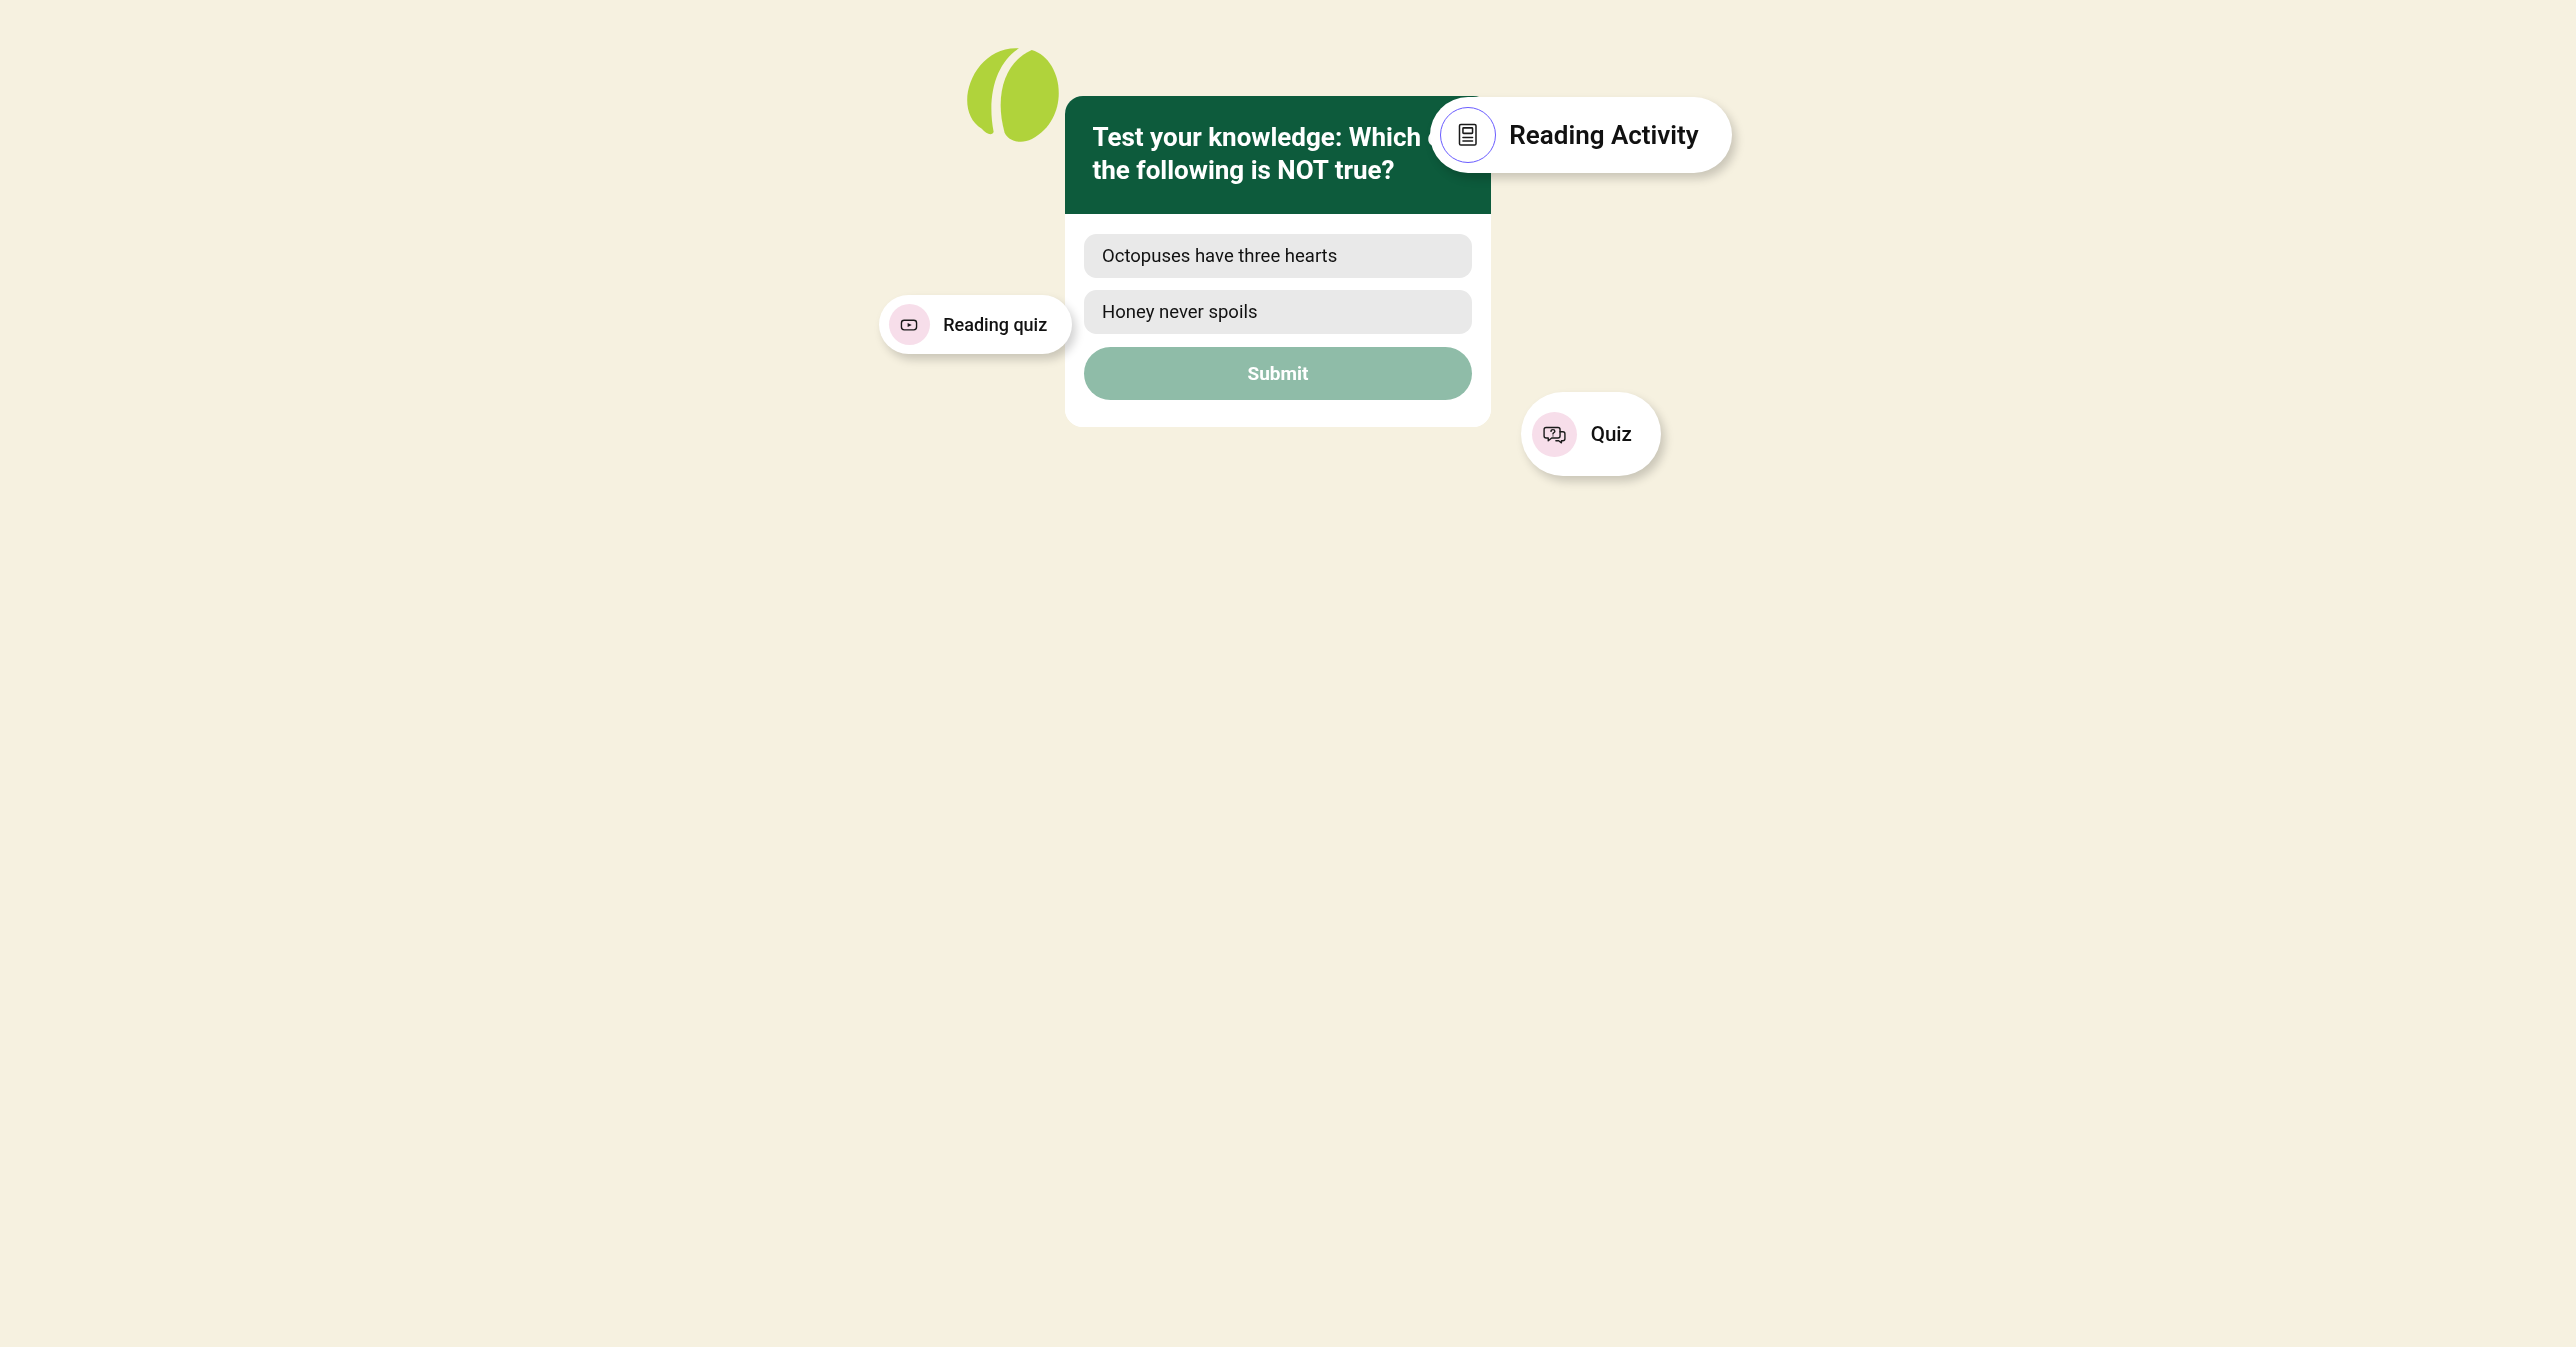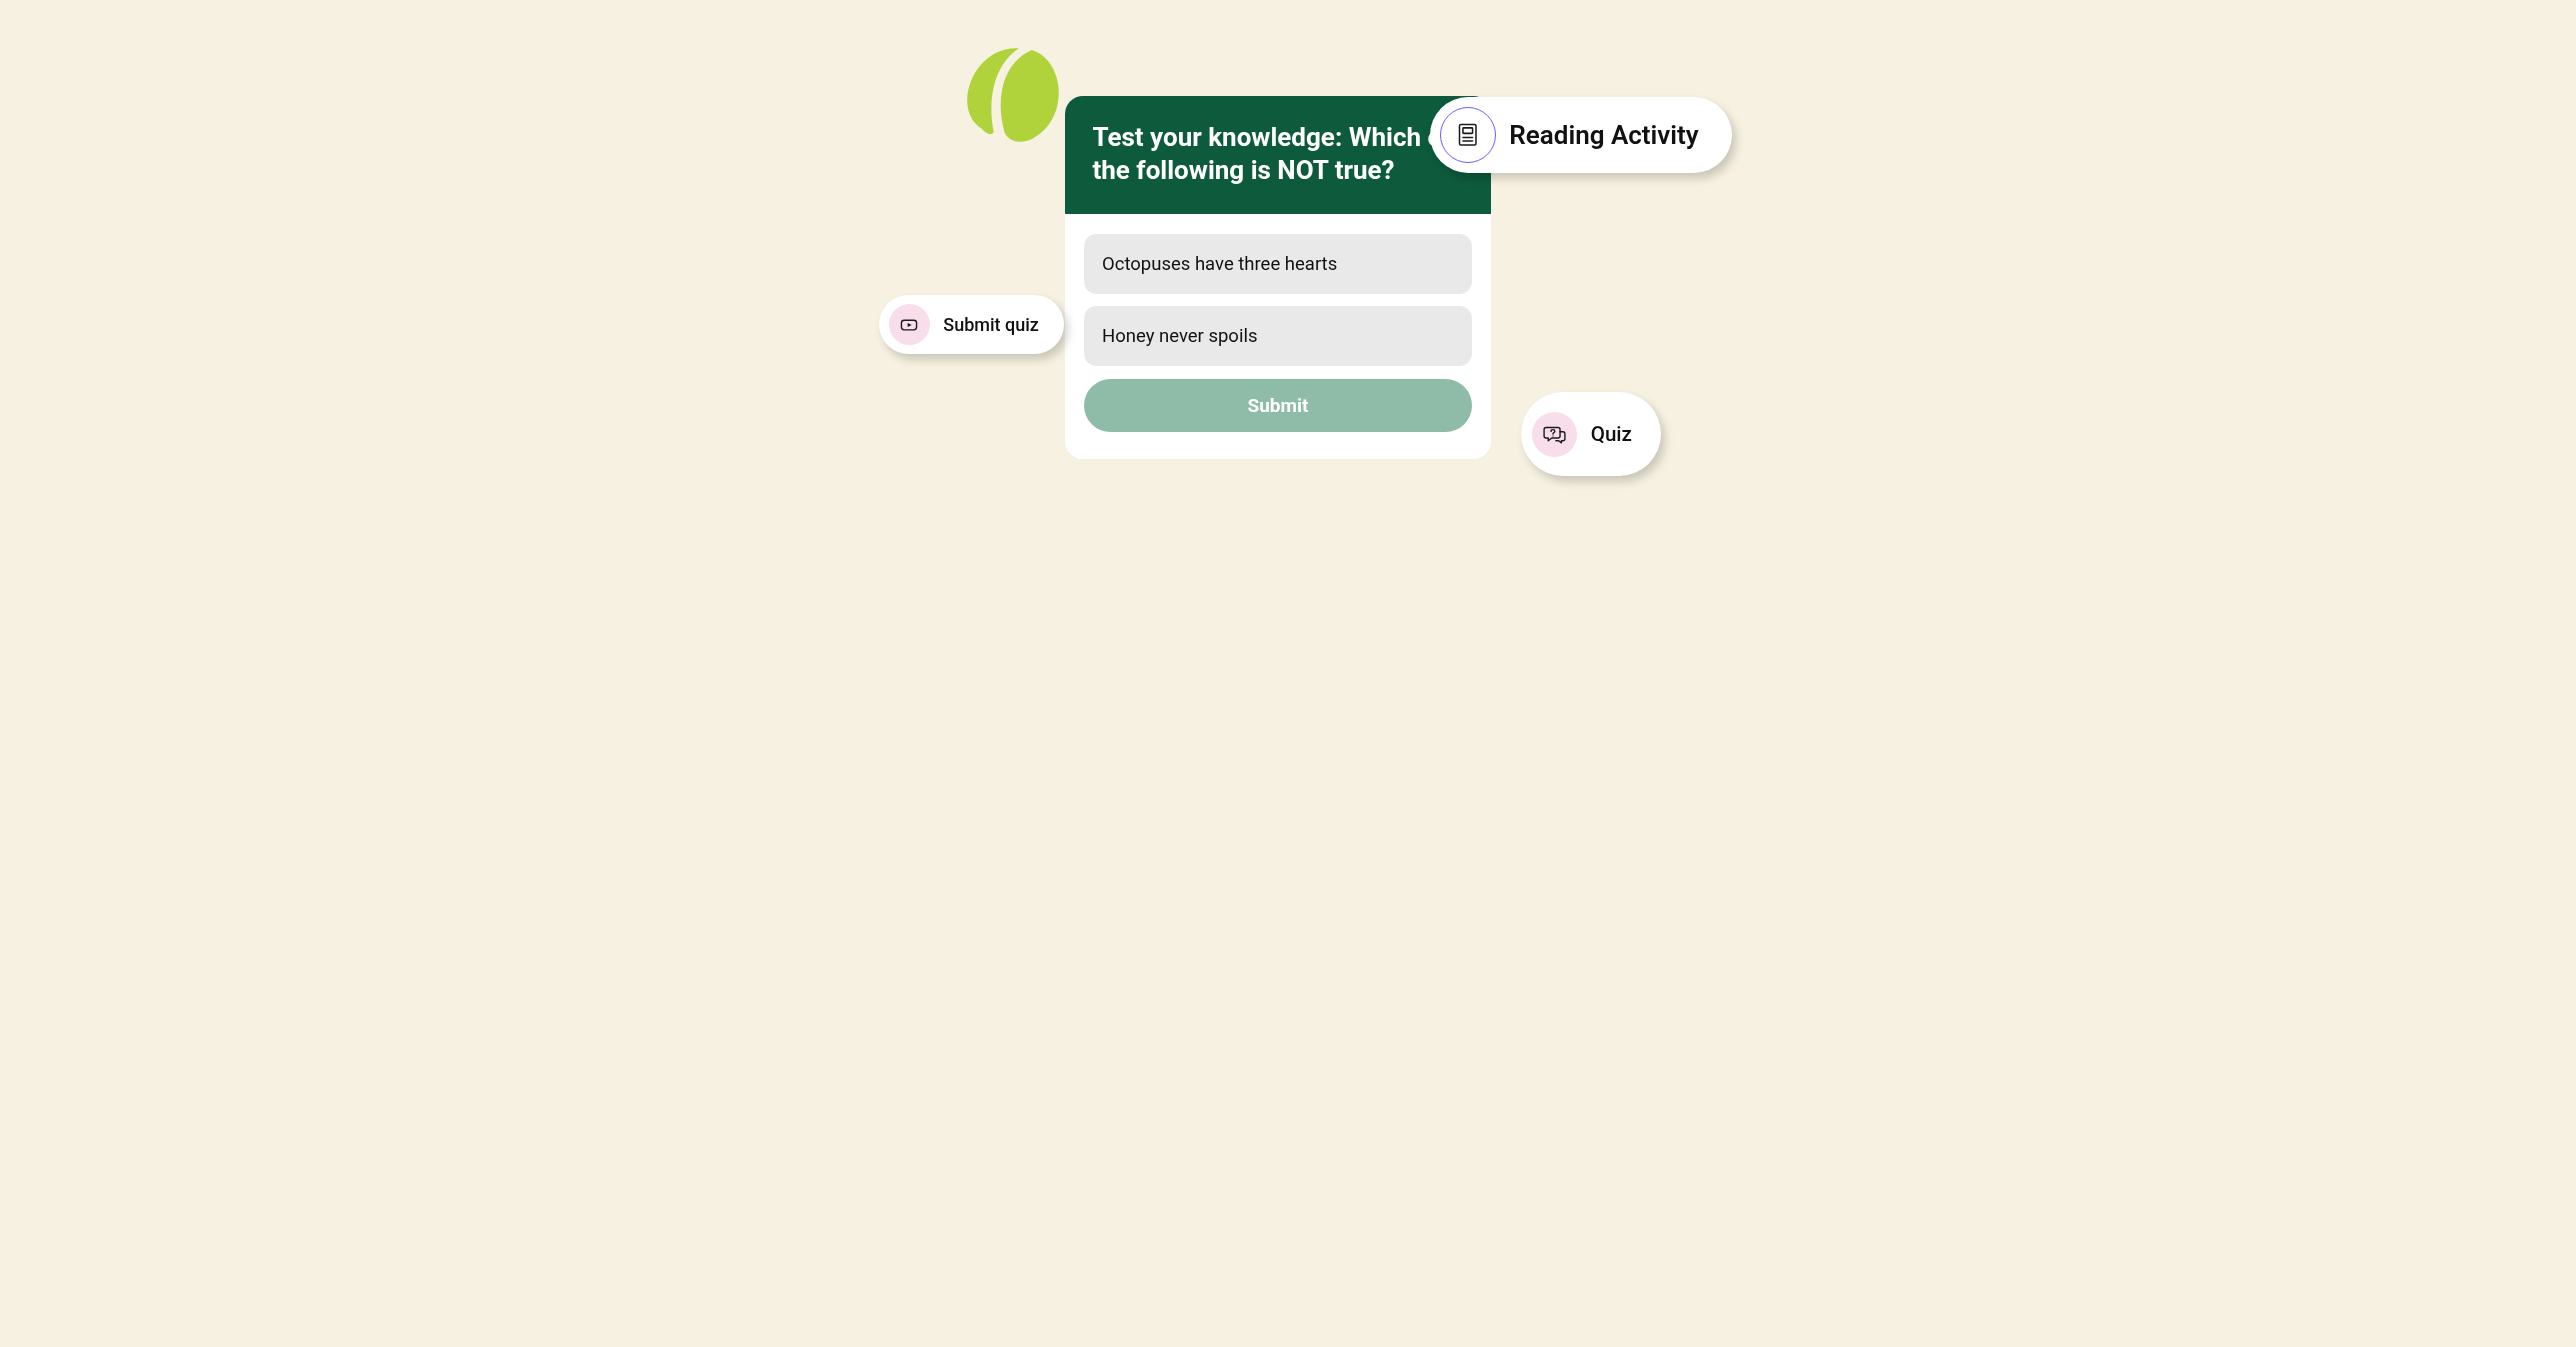--- a/index.html
+++ b/index.html
@@ -45,21 +45,21 @@
     font-size: 26px;
     line-height: 1.25;
   }
   .card-body {
     background: #ffffff;
     padding: 20.6px 19px 27.5px 19px;
   }
   .option {
     background: #e9e9e9;
     border-radius: 12.4px;
-    padding: 19px 18px;
+    padding: 11px 18px;
     font-size: 18.5px;
     color: #111111;
     margin-bottom: 12.4px;
     cursor: pointer;
   }
   .submit {
     background: #8fbca8;
     color: #ffffff;
     border: none;
     width: 100%;
@@ -184,21 +184,21 @@
     <span class="chip-label">Reading Activity</span>
   </div>
 
   <div class="chip chip-youtube">
     <span class="icon-circle">
       <svg width="22" height="22" viewBox="0 0 32 32" fill="none" stroke="#1a1a1a" stroke-width="2" stroke-linecap="round" stroke-linejoin="round">
         <rect x="5" y="9" width="22" height="14" rx="4"></rect>
         <path d="M14 13 L20 16 L14 19 Z" fill="#1a1a1a" stroke="none"></path>
       </svg>
     </span>
-    <span class="chip-label">Submit quiz</span>
+    <span class="chip-label">Reading quiz</span>
   </div>
 
   <div class="chip chip-quiz">
     <span class="icon-circle">
       <svg width="25" height="25" viewBox="0 0 36 36" fill="none" stroke="#1a1a1a" stroke-width="2" stroke-linecap="round" stroke-linejoin="round">
         <path d="M6 8 h17 a3 3 0 0 1 3 3 v9 a3 3 0 0 1 -3 3 h-9 l-5 4 v-4 h-3 a3 3 0 0 1 -3 -3 v-9 a3 3 0 0 1 3 -3 z"></path>
         <path d="M13 13.5 c0 -1.5 1.3 -2.5 2.8 -2.5 s2.7 1 2.7 2.3 c0 1.3 -1 1.8 -1.8 2.3 c-.6 .4 -.9 .8 -.9 1.6"></path>
         <circle cx="15.8" cy="20" r="0.9" fill="#1a1a1a" stroke="none"></circle>
         <path d="M26 14 h4 a3 3 0 0 1 3 3 v7 a3 3 0 0 1 -3 3 h-2 v3 l-4 -3 h-4"></path>
       </svg>

